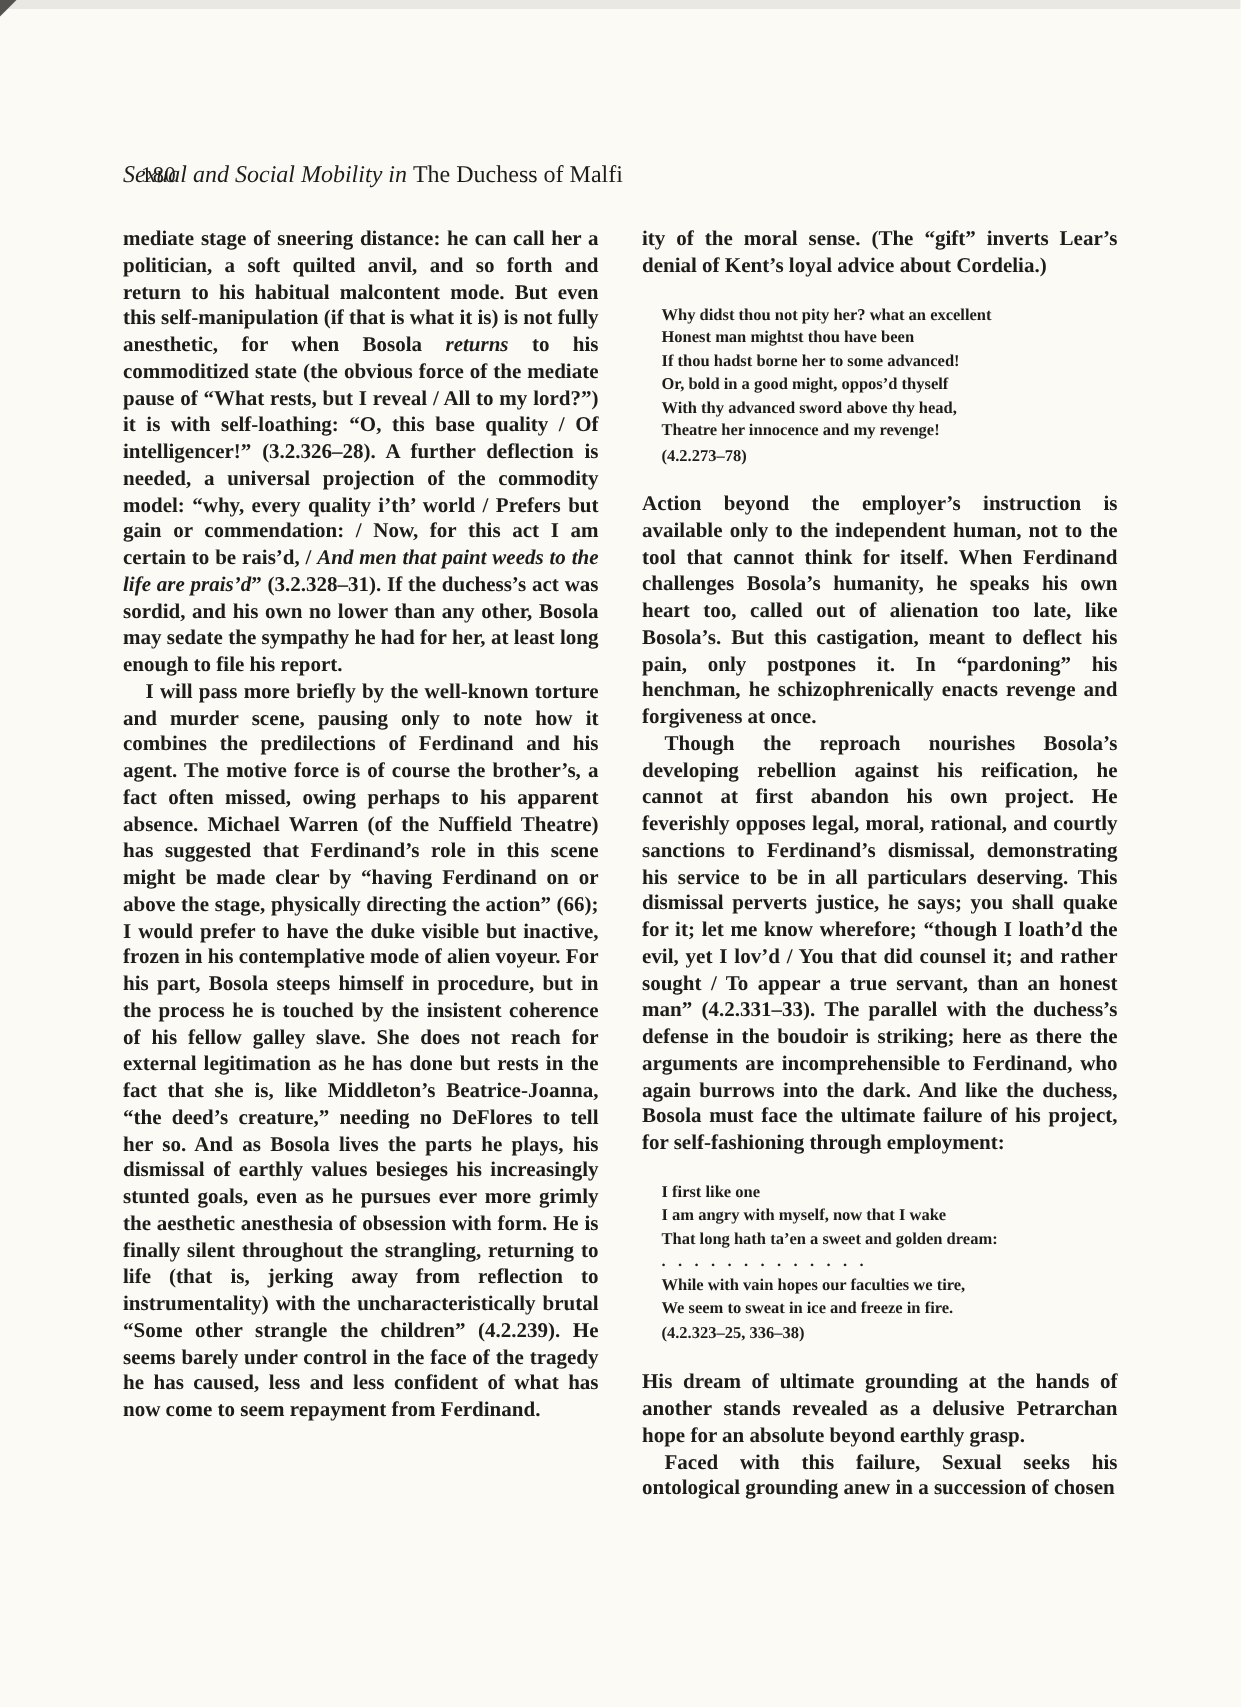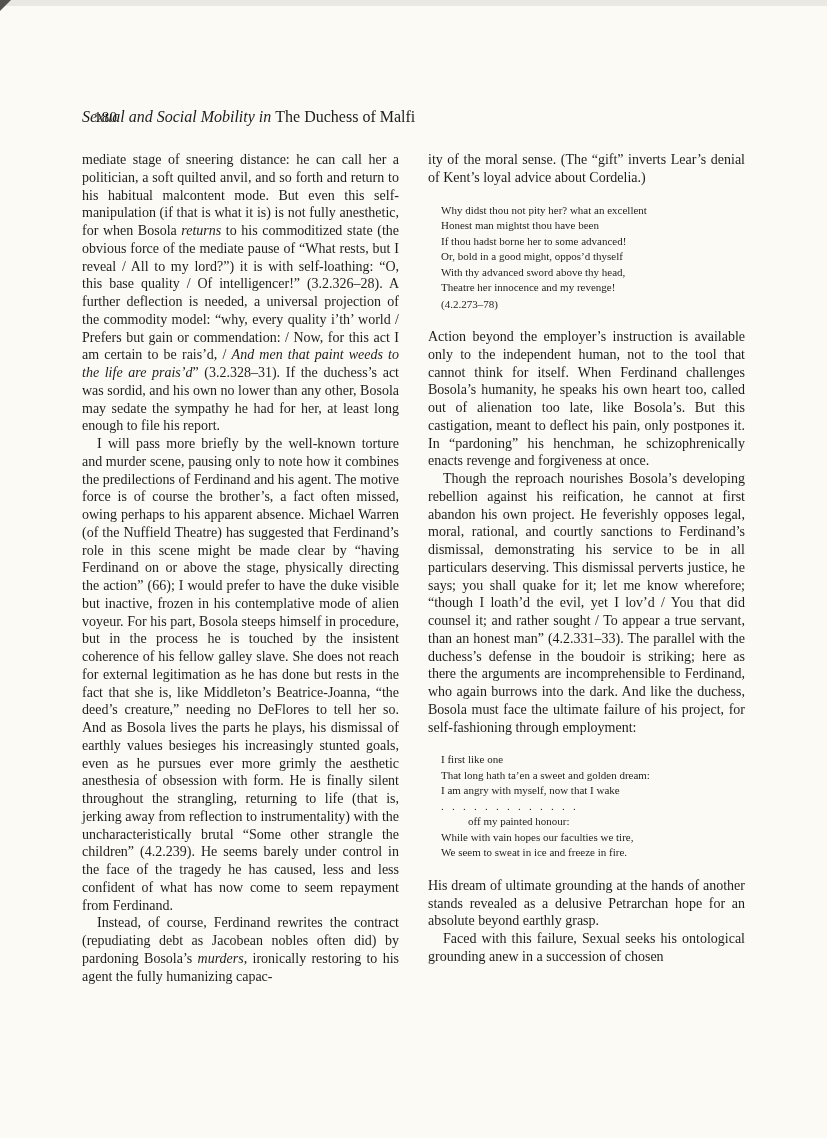--- a/index.html
+++ b/index.html
@@ -40,20 +40,21 @@
   }
   .running-title {
     display: block;
     text-align: left;
     font-size: 16px;
     margin-top: 40px;
   }
   .columns {
     display: flex;
     gap: 29px;
+    font-weight: bold;
   }
   .col {
     width: 317px;
     font-size: 14px;
     line-height: 17.75px;
     text-align: justify;
   }
   p.para { margin: 0; }
   p.indent { text-indent: 15px; }
   .it { font-style: italic; }
@@ -79,41 +80,40 @@
 
 <div class="page-inner">
   <div class="page-header">
     <span class="page-number">180</span>
     <span class="running-title" id="running-title"><span class="it">Sexual and Social Mobility in </span><span>The Duchess of Malfi</span></span>
   </div>
   <div class="columns">
     <div class="col" id="col-left">
         <p class="para"><span>mediate stage of sneering distance: he can call her a politician, a soft quilted anvil, and so forth and return to his habitual malcontent mode. But even this self-manipulation (if that is what it is) is not fully anesthetic, for when Bosola </span><span class="it">returns</span><span> to his commoditized state (the obvious force of the mediate pause of “What rests, but I reveal / All to my lord?”) it is with self-loathing: “O, this base quality / Of intelligencer!” (3.2.326–28). A further deflection is needed, a universal projection of the commodity model: “why, every quality i’th’ world / Prefers but gain or commendation: / Now, for this act I am certain to be rais’d, / </span><span class="it">And men that paint weeds to the life are prais’d</span><span>” (3.2.328–31). If the duchess’s act was sordid, and his own no lower than any other, Bosola may sedate the sympathy he had for her, at least long enough to file his report.</span></p>
         <p class="para indent"><span>I will pass more briefly by the well-known torture and murder scene, pausing only to note how it combines the predilections of Ferdinand and his agent. The motive force is of course the brother’s, a fact often missed, owing perhaps to his apparent absence. Michael Warren (of the Nuffield Theatre) has suggested that Ferdinand’s role in this scene might be made clear by “having Ferdinand on or above the stage, physically directing the action” (66); I would prefer to have the duke visible but inactive, frozen in his contemplative mode of alien voyeur. For his part, Bosola steeps himself in procedure, but in the process he is touched by the insistent coherence of his fellow galley slave. She does not reach for external legitimation as he has done but rests in the fact that she is, like Middleton’s Beatrice-Joanna, “the deed’s creature,” needing no DeFlores to tell her so. And as Bosola lives the parts he plays, his dismissal of earthly values besieges his increasingly stunted goals, even as he pursues ever more grimly the aesthetic anesthesia of obsession with form. He is finally silent throughout the strangling, returning to life (that is, jerking away from reflection to instrumentality) with the uncharacteristically brutal “Some other strangle the children” (4.2.239). He seems barely under control in the face of the tragedy he has caused, less and less confident of what has now come to seem repayment from Ferdinand.</span></p>
-        <p class="para indent"><span>Instead, of course, Ferdinand rewrites the contract (repudiating debt as Jacobean nobles often did) by pardoning Bosola’s </span><span class="it">murders</span><span>, ironically restoring to his agent the fully humanizing capac-</span></p>
       </div>
     <div class="col" id="col-right">
         <p class="para"><span>ity of the moral sense. (The “gift” inverts Lear’s denial of Kent’s loyal advice about Cordelia.)</span></p>
         <div class="verse">
           <div class="verse-line">Why didst thou not pity her? what an excellent</div>
           <div class="verse-line">Honest man mightst thou have been</div>
           <div class="verse-line">If thou hadst borne her to some advanced!</div>
           <div class="verse-line">Or, bold in a good might, oppos’d thyself</div>
           <div class="verse-line">With thy advanced sword above thy head,</div>
           <div class="verse-line">Theatre her innocence and my revenge!</div>
           <div class="verse-cite">(4.2.273–78)</div>
         </div>
         <p class="para"><span>Action beyond the employer’s instruction is available only to the independent human, not to the tool that cannot think for itself. When Ferdinand challenges Bosola’s humanity, he speaks his own heart too, called out of alienation too late, like Bosola’s. But this castigation, meant to deflect his pain, only postpones it. In “pardoning” his henchman, he schizophrenically enacts revenge and forgiveness at once.</span></p>
         <p class="para indent"><span>Though the reproach nourishes Bosola’s developing rebellion against his reification, he cannot at first abandon his own project. He feverishly opposes legal, moral, rational, and courtly sanctions to Ferdinand’s dismissal, demonstrating his service to be in all particulars deserving. This dismissal perverts justice, he says; you shall quake for it; let me know wherefore; “though I loath’d the evil, yet I lov’d / You that did counsel it; and rather sought / To appear a true servant, than an honest man” (4.2.331–33). The parallel with the duchess’s defense in the boudoir is striking; here as there the arguments are incomprehensible to Ferdinand, who again burrows into the dark. And like the duchess, Bosola must face the ultimate failure of his project, for self-fashioning through employment:</span></p>
         <div class="verse">
           <div class="verse-line">I first like one</div>
+          <div class="verse-line">I am angry with myself, now that I wake</div>
           <div class="verse-line">That long hath ta’en a sweet and golden dream:</div>
-          <div class="verse-line">I am angry with myself, now that I wake</div>
           <div class="verse-line">.   .   .   .   .   .   .   .   .   .   .   .   .</div>
-          <div class="verse-line vindent">off my painted honour:</div>
           <div class="verse-line">While with vain hopes our faculties we tire,</div>
           <div class="verse-line">We seem to sweat in ice and freeze in fire.</div>
+          <div class="verse-cite">(4.2.323–25, 336–38)</div>
         </div>
         <p class="para"><span>His dream of ultimate grounding at the hands of another stands revealed as a delusive Petrarchan hope for an absolute beyond earthly grasp.</span></p>
         <p class="para indent"><span>Faced with this failure, Sexual seeks his ontological grounding anew in a succession of chosen</span></p>
       </div>
   </div>
 </div>
 
 </body></html>

